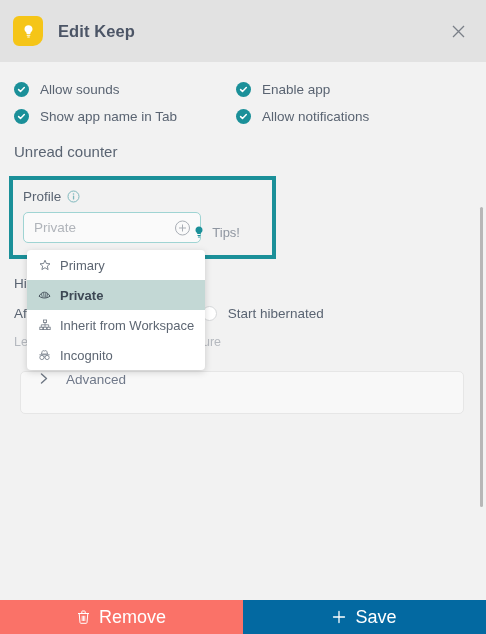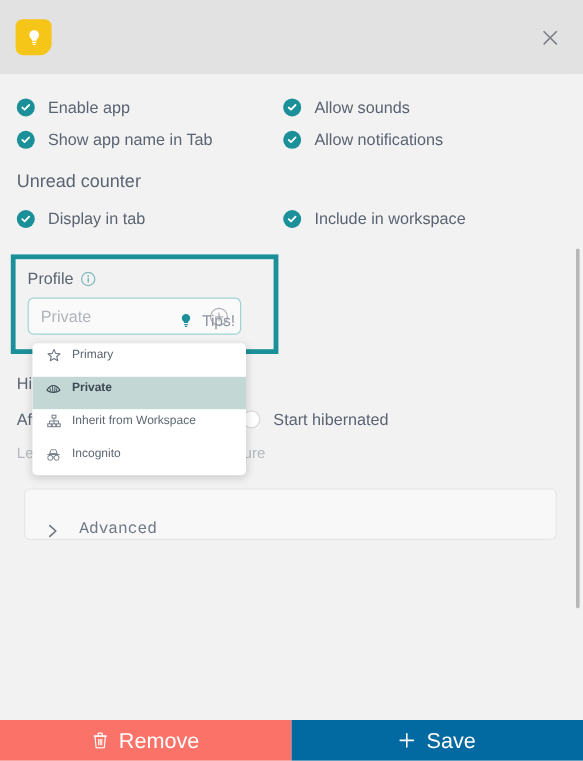--- a/index.html
+++ b/index.html
@@ -113,21 +113,21 @@
     color: #5a6472;
     margin-top: 13px;
     margin-bottom: 9px;
   }
 
   
   .highlight-box {
     position: relative;
     margin-top: 16px;
     margin-left: -5px;
-    width: 223px;
+    width: 267px;
     border: 4px solid #1b9099;
     padding: 9px 10px 12px 10px;
     background: transparent;
   }
   .field-label {
     display: flex; align-items: center;
     font-size: 13.5px;
     color: #5a6472;
     margin-bottom: 8px;
   }
@@ -164,24 +164,24 @@
     position: absolute;
     left: 14px; top: 70px;
     width: 178px;
     background: #fff;
     border-radius: 4px;
     box-shadow: 0 2px 7px rgba(0,0,0,.17);
     overflow: hidden;
     z-index: 6;
   }
   .dd-item {
-    display: flex; align-items: flex-start;
+    display: flex; align-items: center;
     height: 27.5px;
-    padding: 4px 10px;
-    font-size: 10px;
+    padding: 15px 10px;
+    font-size: 13px;
     color: #5d6672;
     cursor: pointer;
   }
   .dd-item.selected {
     background: #c3d8d5;
     font-weight: 700;
     color: #3d4854;
   }
   .dd-icon {
     width: 15px;
@@ -247,24 +247,23 @@
     color: #b5b9bf;
   }
 
   
   .advanced {
     margin: 22px 6px 0 6px;
     height: 43px;
     background: #f8f8f8;
     border: 1px solid #e6e6e6;
     border-radius: 5px;
-    display: flex; align-items: flex-end;
+    display: flex; align-items: flex-start;
     padding-left: 18px;
     cursor: pointer;
-    font-family: Liberation Mono, monospace;
   }
   .adv-chev { display: flex; }
   .adv-chev svg { display: block; }
   .adv-label {
     margin-left: 16px;
     font-size: 13.5px;
     color: #70798a;
   }
 
   
@@ -291,20 +290,21 @@
 <div id="app">
 
   <div class="header">
     <div class="keep-logo">
       <svg width="17" height="17" viewBox="0 0 17 17">
         <path d="M8.5 2.2c-2.3 0-4 1.7-4 3.9 0 1.5.8 2.5 1.5 3.2.4.4.6.8.6 1.2v.4h3.8v-.4c0-.4.2-.8.6-1.2.7-.7 1.5-1.7 1.5-3.2 0-2.2-1.7-3.9-4-3.9z" fill="#fff"></path>
         <rect x="6.6" y="11.7" width="3.8" height="1.1" rx=".5" fill="#fff"></rect>
         <rect x="7.2" y="13.4" width="2.6" height="1.1" rx=".5" fill="#fff"></rect>
       </svg>
     </div>
+    <div class="header-title">Edit Keep</div>
     <div class="close-btn">
       <svg width="17" height="17" viewBox="0 0 17 17">
         <path d="M3 3 L14 14 M14 3 L3 14" stroke="#7a7f88" stroke-width="1.3" fill="none"></path>
       </svg>
     </div>
   </div>
 
   <div class="body">
 
     <div class="scrollbar-track">
@@ -316,30 +316,30 @@
       <div class="clipped-top"></div>
 
       <div class="cb-grid" style="margin-top:14px;">
 
         <div class="cb-row">
           <span class="cb">
             <svg width="9" height="9" viewBox="0 0 9 9">
                 <path d="M1.6 4.6 L3.5 6.4 L7.3 2.5" stroke="#fff" stroke-width="1.5" fill="none" stroke-linecap="round" stroke-linejoin="round"></path>
               </svg>
           </span>
-          <span class="cb-label">Enable app</span>
+          <span class="cb-label">Allow sounds</span>
         </div>
 
         <div class="cb-row">
           <span class="cb">
             <svg width="9" height="9" viewBox="0 0 9 9">
                 <path d="M1.6 4.6 L3.5 6.4 L7.3 2.5" stroke="#fff" stroke-width="1.5" fill="none" stroke-linecap="round" stroke-linejoin="round"></path>
               </svg>
           </span>
-          <span class="cb-label">Allow sounds</span>
+          <span class="cb-label">Enable app</span>
         </div>
 
         <div class="cb-row">
           <span class="cb">
             <svg width="9" height="9" viewBox="0 0 9 9">
                 <path d="M1.6 4.6 L3.5 6.4 L7.3 2.5" stroke="#fff" stroke-width="1.5" fill="none" stroke-linecap="round" stroke-linejoin="round"></path>
               </svg>
           </span>
           <span class="cb-label">Show app name in Tab</span>
         </div>
@@ -349,38 +349,20 @@
             <svg width="9" height="9" viewBox="0 0 9 9">
                 <path d="M1.6 4.6 L3.5 6.4 L7.3 2.5" stroke="#fff" stroke-width="1.5" fill="none" stroke-linecap="round" stroke-linejoin="round"></path>
               </svg>
           </span>
           <span class="cb-label">Allow notifications</span>
         </div>
       </div>
 
       <div class="section-label">Unread counter</div>
 
-      <div class="cb-grid">
-        <div class="cb-row">
-          <span class="cb">
-            <svg width="9" height="9" viewBox="0 0 9 9">
-                <path d="M1.6 4.6 L3.5 6.4 L7.3 2.5" stroke="#fff" stroke-width="1.5" fill="none" stroke-linecap="round" stroke-linejoin="round"></path>
-              </svg>
-          </span>
-          <span class="cb-label">Display in tab</span>
-        </div>
-        <div class="cb-row">
-          <span class="cb">
-            <svg width="9" height="9" viewBox="0 0 9 9">
-                <path d="M1.6 4.6 L3.5 6.4 L7.3 2.5" stroke="#fff" stroke-width="1.5" fill="none" stroke-linecap="round" stroke-linejoin="round"></path>
-              </svg>
-          </span>
-          <span class="cb-label">Include in workspace</span>
-        </div>
-      </div>
 
       <div class="highlight-box">
 
         <div class="field-label">
           <span>Profile</span>
           <span class="info-icon">
             <svg width="13" height="13" viewBox="0 0 13 13">
               <circle cx="6.5" cy="6.5" r="5.5" fill="none" stroke="#7fb8bd" stroke-width="1"></circle>
               <circle cx="6.5" cy="4" r=".8" fill="#7fb8bd"></circle>
               <rect x="5.9" y="5.5" width="1.3" height="4" rx=".6" fill="#7fb8bd"></rect>

